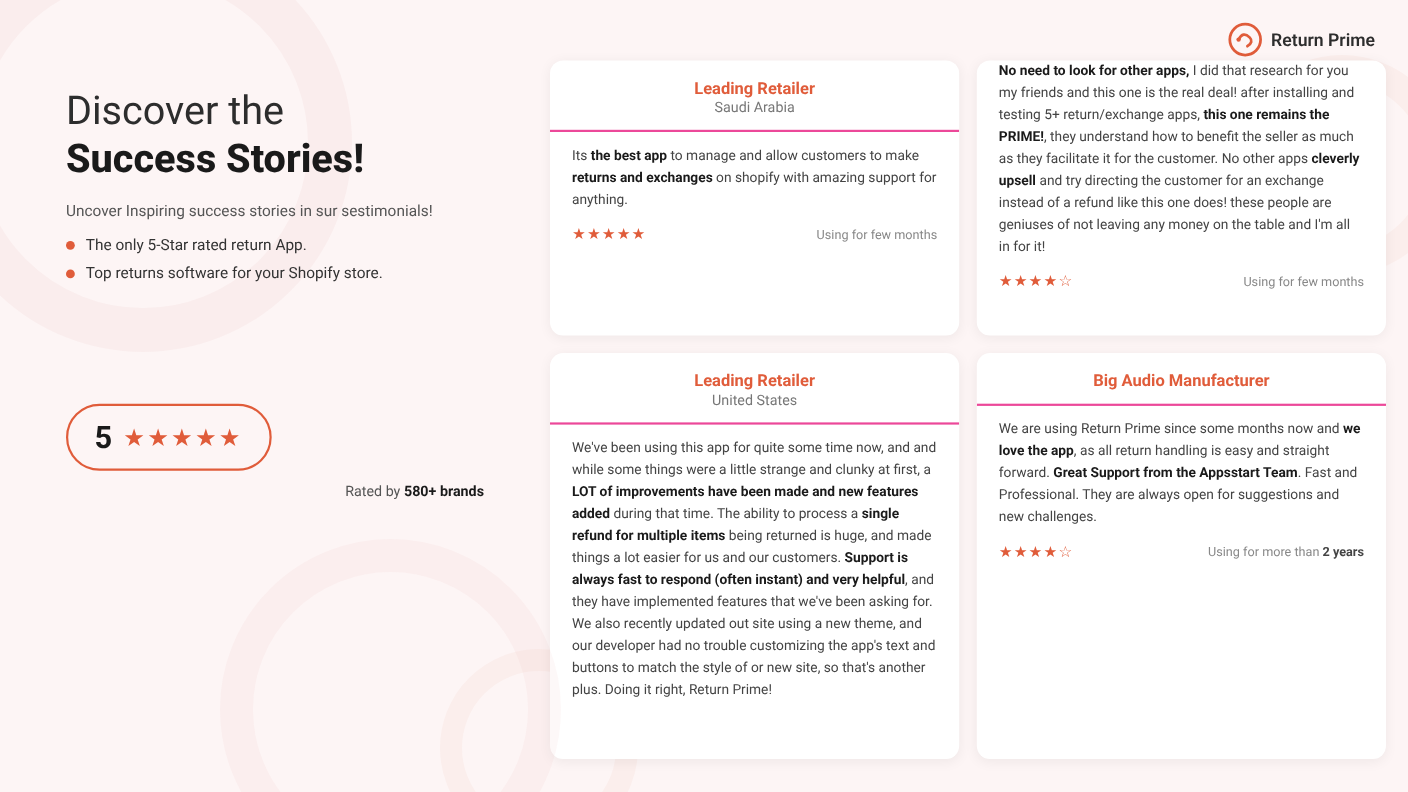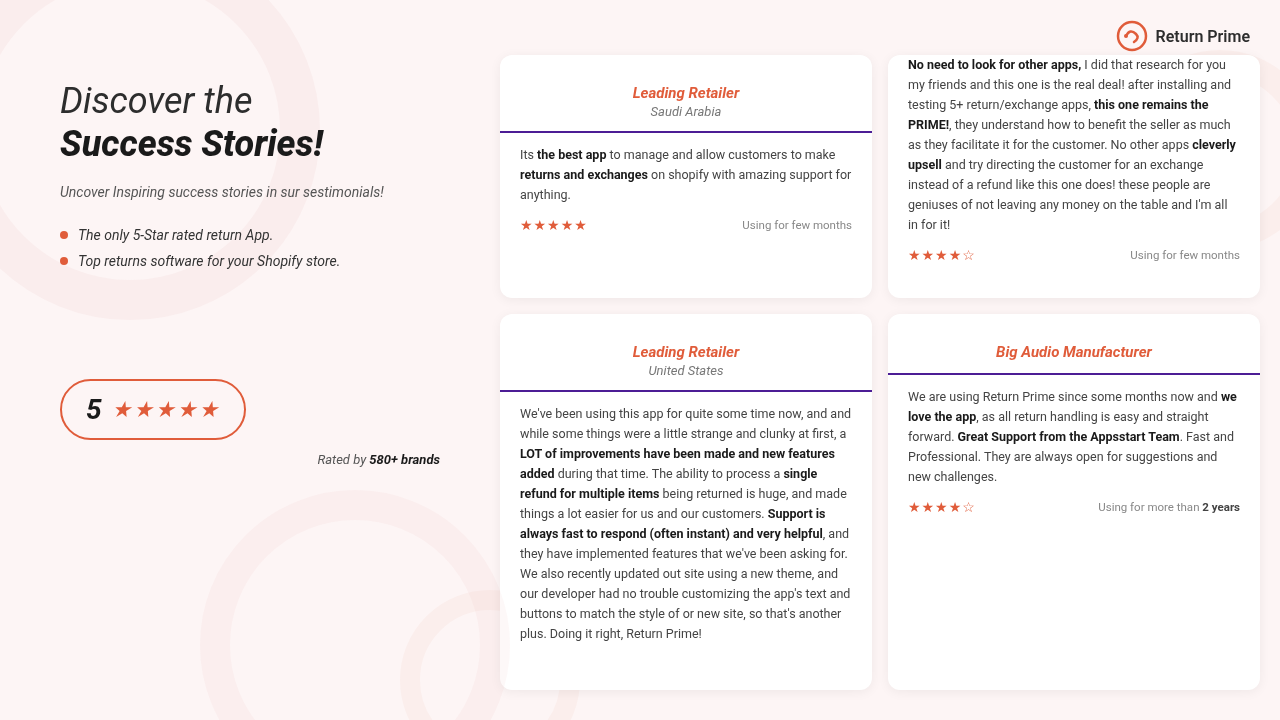--- a/index.html
+++ b/index.html
@@ -44,21 +44,20 @@
     }
     .logo-icon {
       width: 32px; height: 32px;
     }
 
     .left-panel {
       position: absolute;
       left: 60px;
       top: 80px;
       width: 380px;
-      font-style: italic;
     }
 
     .heading-light {
       font-size: 36px;
       font-weight: 400;
       color: #2d2d2d;
       line-height: 1.2;
     }
     .heading-bold {
       font-size: 36px;
@@ -69,21 +68,21 @@
     }
 
     .subtitle {
       margin-top: 16px;
       font-size: 14px;
       color: #555;
       line-height: 1.5;
     }
 
     .bullet-list {
-      margin-top: 24px;
+      margin-top: 12px;
       list-style: none;
     }
     .bullet-list li {
       display: flex;
       align-items: flex-start;
       gap: 10px;
       margin-bottom: 10px;
       font-size: 14px;
       color: #333;
     }
@@ -140,25 +139,24 @@
 
     .card {
       background: #fff;
       border-radius: 12px;
       padding: 0 0 16px 0;
       box-shadow: 0 2px 12px rgba(0,0,0,0.06);
       overflow: hidden;
     }
 
     .card-header {
-      padding: 29px 20px 12px;
-      border-bottom: 2px solid #4c1d95;
+      padding: 16px 20px 12px;
+      border-bottom: 2px solid #ec4899;
       margin-bottom: 12px;
       text-align: center;
-      font-style: italic;
     }
     .card-company {
       font-size: 15px;
       font-weight: 700;
       color: #e05c3a;
     }
     .card-location {
       font-size: 13px;
       color: #777;
       margin-top: 2px;

